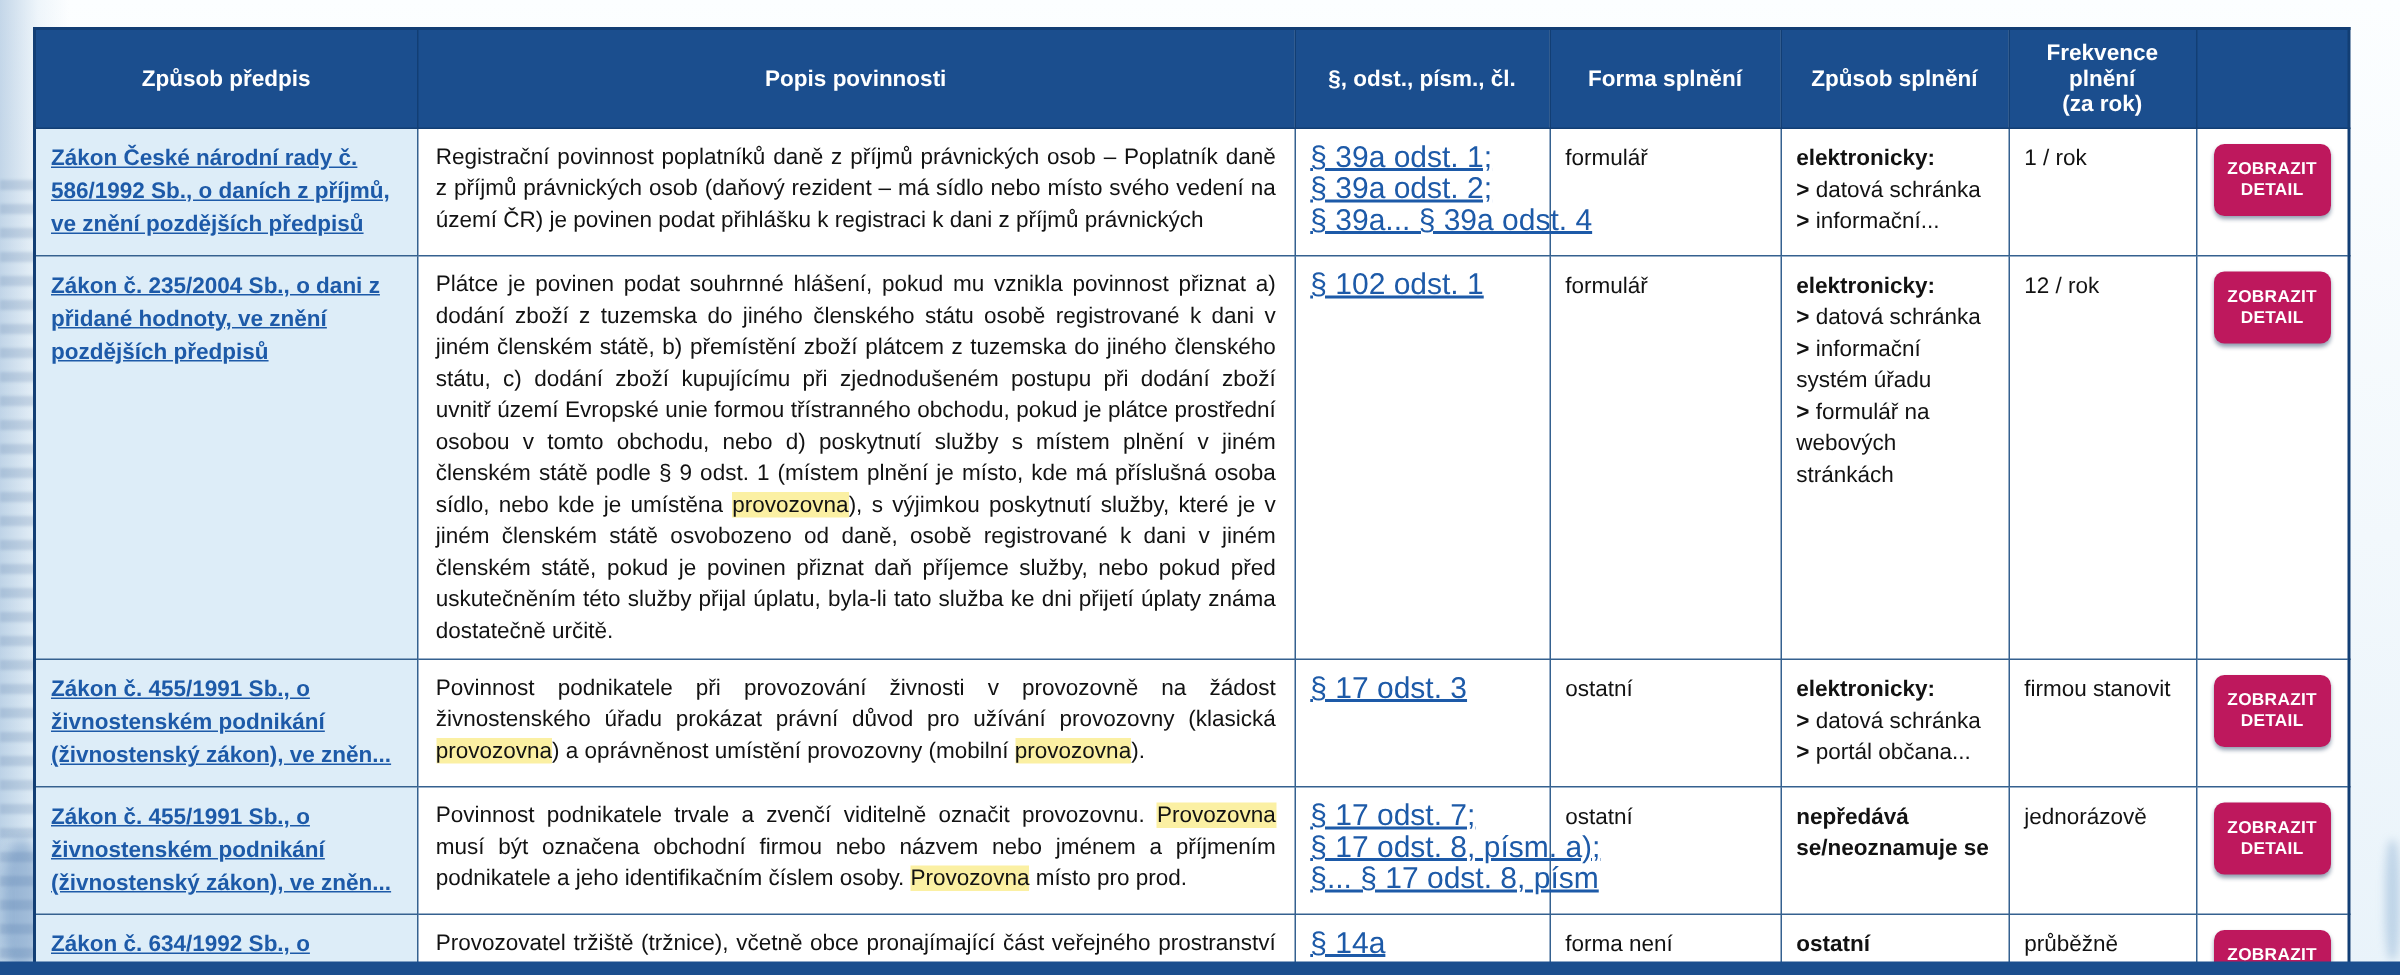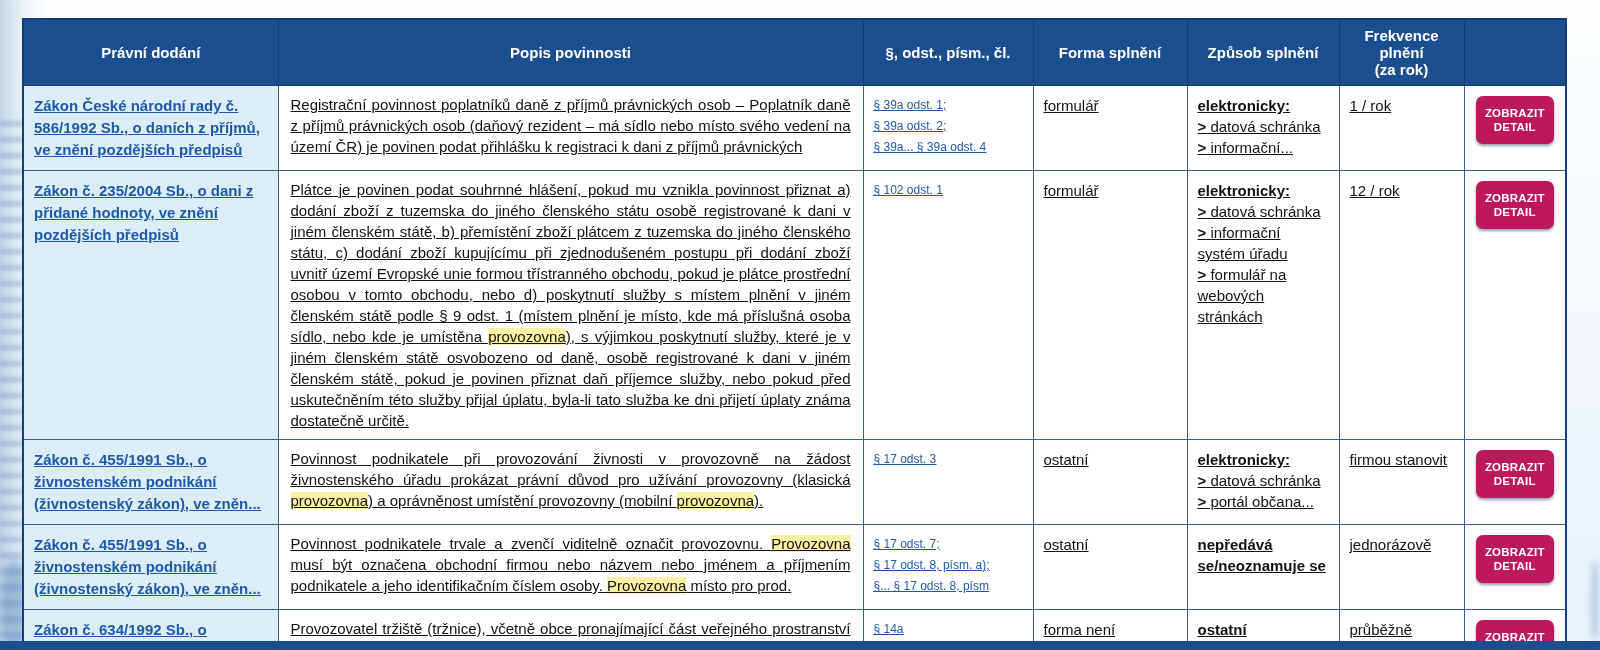--- a/index.html
+++ b/index.html
@@ -36,30 +36,30 @@
   col.c1{width:255px;} col.c2{width:585px;} col.c3{width:170px;}
   col.c4{width:154px;} col.c5{width:152px;} col.c6{width:125px;} col.c7{width:102px;}
 
   th {
     background:#1b4e8e; color:#ffffff; font-size:15px; font-weight:bold;
     vertical-align:middle; padding:7px 8px;
     border:1px solid #123e74; white-space:pre-line; height:54px;
   }
   td {
     border:1px solid #35618f; vertical-align:top; font-size:15px; color:#121212;
-    padding:9px 10px; background:#ffffff; line-height:21px;text-decoration:underline;
+    padding:9px 10px; background:#ffffff; line-height:21px;
   }
   td.law { background:#ddedf8; }
   a.law-link {
     color:#1d5aa8; font-weight:bold; text-decoration:underline;
     font-size:15px; line-height:22px; cursor:pointer; display:block;
   }
   td.desc { text-align:justify; padding:8px 12px; }
   .hl { background:#fbf0a3;margin-top:28px; }
-  td.para { padding:9px 6px 9px 10px; font-size:12px; }
+  td.para { padding:9px 6px 9px 10px; font-size:20px; }
   a.plink {
     display:block; color:#1d5aa8; text-decoration:underline;
     line-height:21px; cursor:pointer; white-space:nowrap;
   }
   td.method .mbold { font-weight:bold; }
   td.method b { font-weight:bold; }
   td.action { text-align:center; padding:10px 6px; }
   button.detail-btn {
     background:#be185d; color:#ffffff; font-family:inherit;
     font-weight:bold; font-size:11.5px; line-height:14px; letter-spacing:.2px;
@@ -83,21 +83,21 @@
     <col class="c1">
       <col class="c2">
       <col class="c3">
       <col class="c4">
     <col class="c5">
       <col class="c6">
       <col class="c7">
   </colgroup>
   <thead>
     <tr>
-      <th>Právní dodání</th>
+      <th>Způsob předpis</th>
       <th>Popis povinnosti</th>
       <th>§, odst., písm., čl.</th>
       <th>Forma splnění</th>
       <th>Způsob splnění</th>
       <th>Frekvence
 plnění
 (za rok)</th>
       <th></th>
     </tr>
   </thead>

